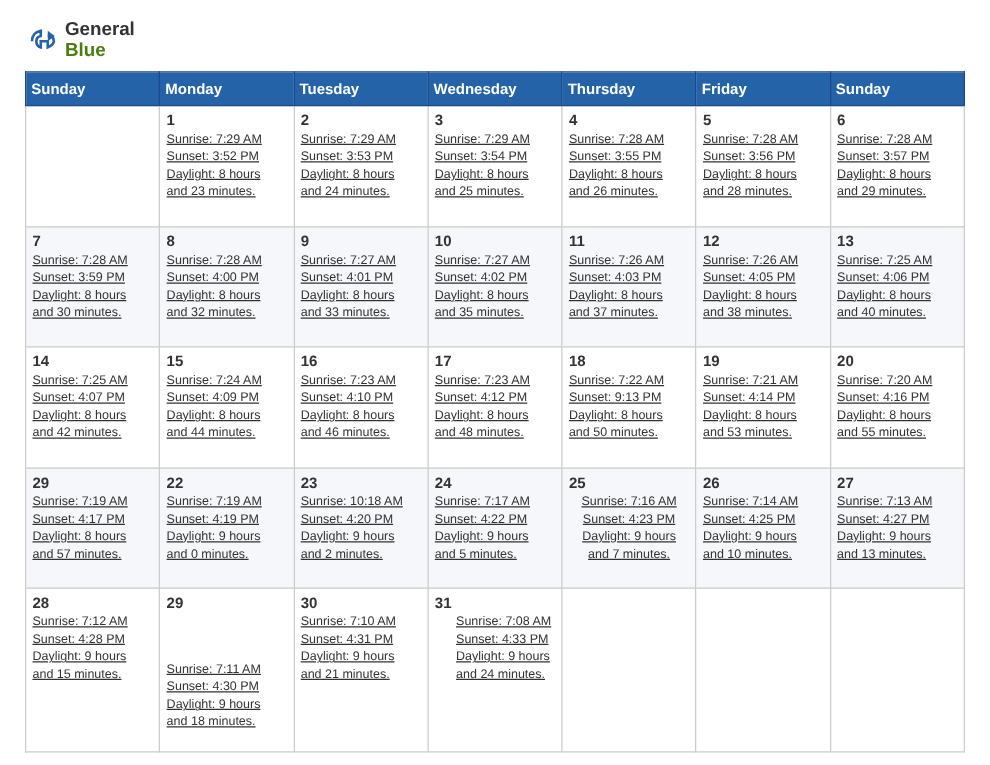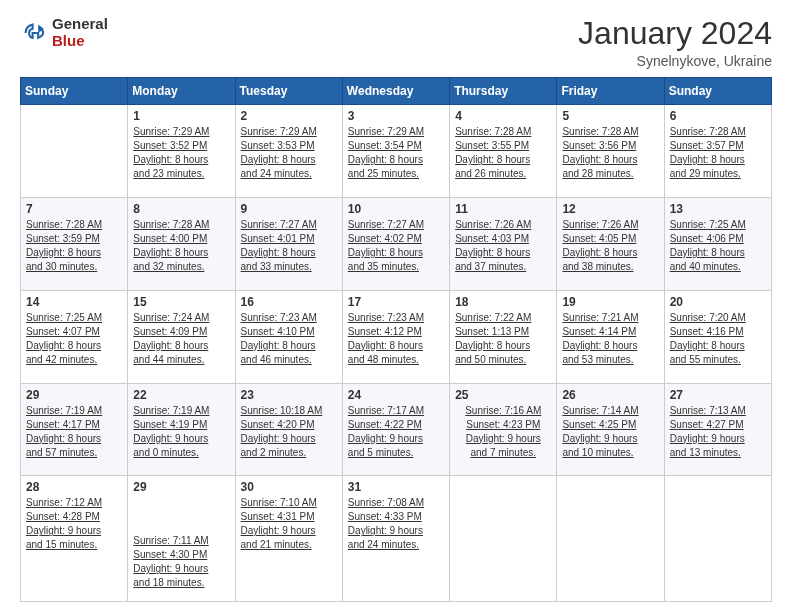--- a/index.html
+++ b/index.html
@@ -98,26 +98,22 @@
 
 <div class="page">
   <div class="header">
     <div class="logo">
       <svg class="logo-icon" viewBox="0 0 40 40" xmlns="http://www.w3.org/2000/svg">
         <path d="M8 20 Q8 10 18 8 L18 14 Q13 15 13 20 Q13 26 18 27 L18 20 L26 20 L26 27 Q33 24 33 20 Q33 14 26 13" fill="none" stroke="#2563a8" stroke-width="3"></path>
         <path d="M26 8 L34 14 L26 20" fill="#2563a8"></path>
       </svg>
       <div>
         <div style="font-size:15px;font-weight:bold;color:#333;line-height:1.1;">General</div>
-        <div style="font-size:15px;font-weight:bold;color:#b91c1c;line-height:1.1;">Blue</div>
+        <div style="font-size:15px;font-weight:bold;color:#4d7c0f;line-height:1.1;">Blue</div>
       </div>
-    </div>
-    <div class="title-area">
-      <div class="month-title">January 2024</div>
-      <div class="subtitle">Synelnykove, Ukraine</div>
     </div>
   </div>
 
   <table class="calendar">
     <thead>
       <tr>
       <th>Sunday</th>
           <th>Monday</th>
           <th>Tuesday</th>
           <th>Wednesday</th>
@@ -248,21 +244,21 @@
           <td>
             <span class="day-num">17</span>
             <div class="cell-info" style="white-space: pre-line;">Sunrise: 7:23 AM
 Sunset: 4:12 PM
 Daylight: 8 hours
 and 48 minutes.</div>
           </td>
           <td>
             <span class="day-num">18</span>
             <div class="cell-info" style="white-space: pre-line;">Sunrise: 7:22 AM
-Sunset: 1:13 PM
+Sunset: 9:13 PM
 Daylight: 8 hours
 and 50 minutes.</div>
           </td>
           <td>
             <span class="day-num">19</span>
             <div class="cell-info" style="white-space: pre-line;">Sunrise: 7:21 AM
 Sunset: 4:14 PM
 Daylight: 8 hours
 and 53 minutes.</div>
           </td>
@@ -342,21 +338,21 @@
           </td>
           <td>
             <span class="day-num">30</span>
             <div class="cell-info" style="white-space: pre-line;">Sunrise: 7:10 AM
 Sunset: 4:31 PM
 Daylight: 9 hours
 and 21 minutes.</div>
           </td>
           <td>
             <span class="day-num">31</span>
-            <div class="cell-info" style="white-space: pre-line;">Sunrise: 7:08 AM
+            <div class="cell-info" style="white-space: pre-line; margin-left: 17px;">Sunrise: 7:08 AM
 Sunset: 4:33 PM
 Daylight: 9 hours
 and 24 minutes.</div>
           </td>
           <td class="empty-cell"></td>
           <td class="empty-cell"></td>
           <td class="empty-cell"></td>
         </tr>
       </tbody>
   </table>

